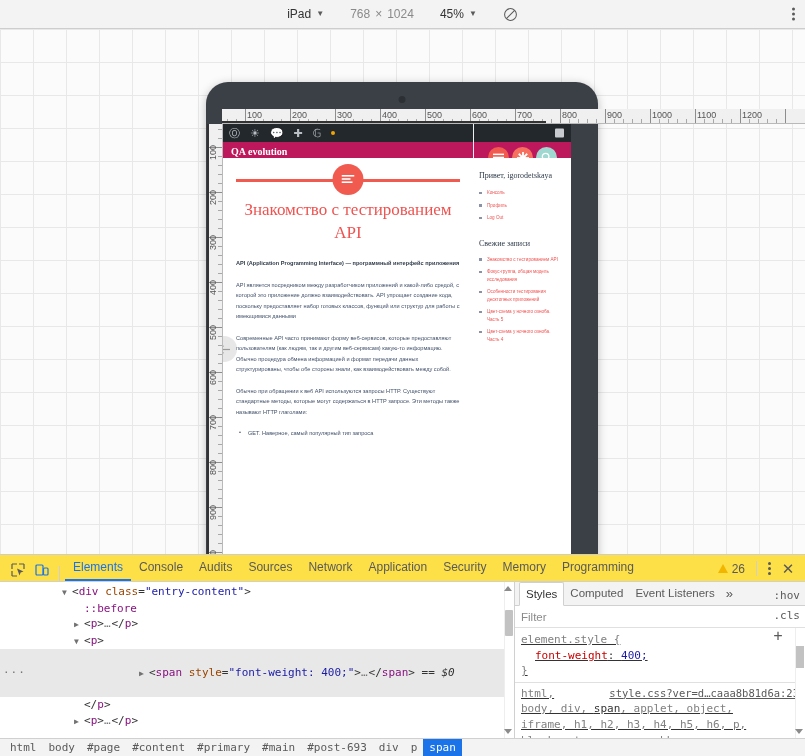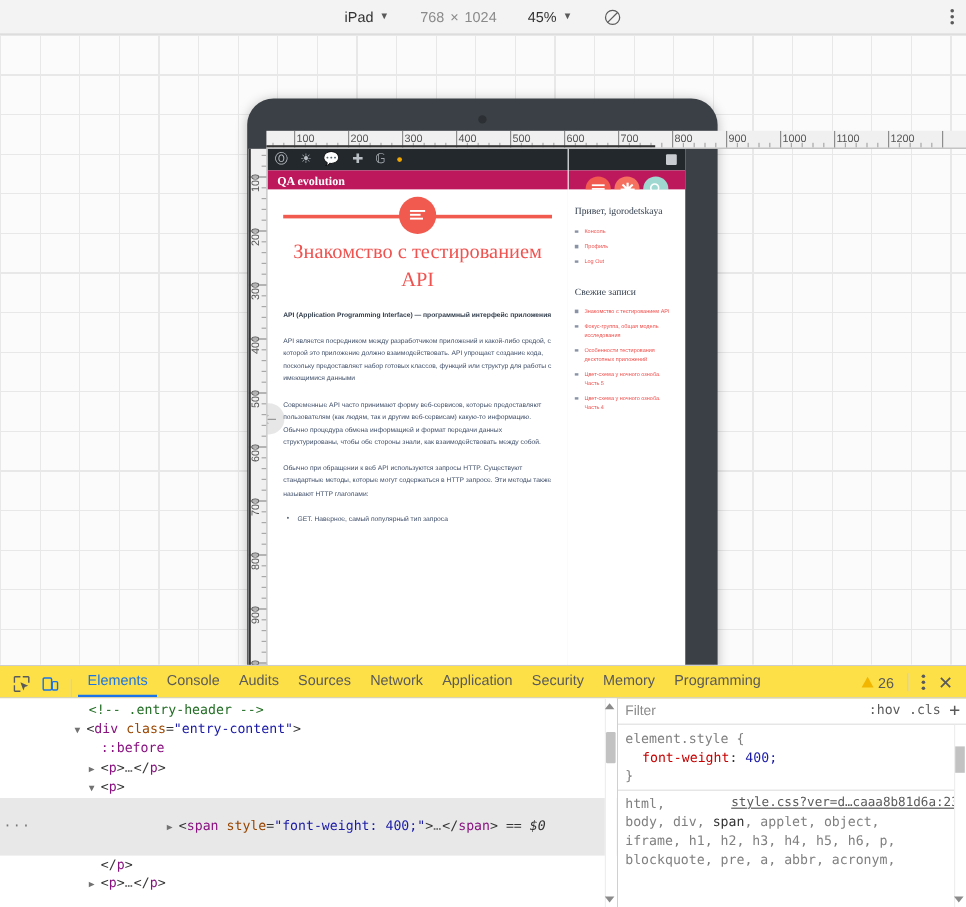--- a/index.html
+++ b/index.html
@@ -248,25 +248,25 @@
     height:24px; background:#f3f3f3; border-bottom:1px solid #d0d0d0;
     display:flex; align-items:center; padding:0 4px; font-size:11.5px; color:#5a5a5a;
   }
   .st-tab { padding:0 6px; line-height:23px; height:24px; cursor:pointer;}
   .st-tab.active { background:#fff; border:1px solid #d0d0d0; border-bottom:1px solid #fff; border-radius:2px 2px 0 0; margin-bottom:-1px; color:#333;}
   #st-overflow { padding:0 5px; cursor:pointer; font-size:13px; color:#5a5a5a;}
   #filter-row {
     height:22px; border-bottom:1px solid #e0e0e0; display:flex; align-items:center;
     padding:0 6px; font-size:11.5px; color:#8a8a8a; position:relative;
   }
-  #filter-right { position:absolute; right:5px; display:flex; gap:7px; color:#5a5a5a; font-family:"DejaVu Sans Mono", monospace; font-size:11px;}
+  #filter-right { position:absolute; right:5px; display:flex; gap:7px; color:#5a5a5a; font-family:"DejaVu Sans Mono", monospace; font-size:11px;flex-direction:column;}
   #plus-btn { font-size:15px; color:#5a5a5a; cursor:pointer; line-height:1;}
   #styles-body {
     flex:1; overflow:hidden; font-family:"DejaVu Sans Mono", monospace;
-    font-size:11px; line-height:15.6px; color:#333; padding:4px 6px 0 6px; position:relative;
+    font-size:11px; line-height:15.6px; color:#333; padding:4px 6px 0 6px; position:relative;text-decoration:underline;
   }
   .rule-sel { color:#808080; }
   .prop { color:#c80000; padding-left:14px;}
   .pval { color:#1a1aa6; }
   .srclink { color:#5a5a5a; text-decoration:underline; float:right; font-size:10.5px;}
   .rule-div { border-top:1px solid #e0e0e0; margin:3px -6px 3px -6px;}
   .selist { color:#808080; }
   .selist b { color:#333; font-weight:normal;}
   #styles-scroll { position:absolute; right:0; top:0; bottom:0; width:10px; background:#fff; border-left:1px solid #eee;}
   #styles-thumb { position:absolute; right:1px; top:18px; width:8px; height:22px; background:#c2c2c2;}
@@ -600,21 +600,20 @@
           <i></i>
           <i></i>
       </div>
       <div id="dt-close">✕</div>
     </div>
   </div>
 
   <div id="dt-main">
 
     <div id="dom-pane">
-      <div class="node" style="padding-left:74px"><span class="cmt">&lt;!-- .entry-header --&gt;</span></div>
 
       <div class="node" style="padding-left:62px"><span class="tw">▼</span><span class="punct">&lt;</span><span class="tag">div</span> <span class="attr">class</span><span class="punct">=</span><span class="val">"entry-content"</span><span class="punct">&gt;</span></div>
 
       <div class="node" style="padding-left:84px"><span class="pseudo">::before</span></div>
 
       <div class="node" style="padding-left:74px"><span class="tw">▶</span><span class="punct">&lt;</span><span class="tag">p</span><span class="punct">&gt;</span><span class="dots3">…</span><span class="punct">&lt;/</span><span class="tag">p</span><span class="punct">&gt;</span></div>
 
       <div class="node" style="padding-left:74px"><span class="tw">▼</span><span class="punct">&lt;</span><span class="tag">p</span><span class="punct">&gt;</span></div>
 
       <div class="node sel" style="padding-left:86px; margin-left:0;">
@@ -626,20 +625,26 @@
       <div class="node" style="padding-left:74px"><span class="tw">▶</span><span class="punct">&lt;</span><span class="tag">p</span><span class="punct">&gt;</span><span class="dots3">…</span><span class="punct">&lt;/</span><span class="tag">p</span><span class="punct">&gt;</span></div>
 
       <div id="dom-scrollbar">
         <span class="tri-up"></span>
         <div id="dom-thumb"></div>
         <span class="tri-dn"></span>
       </div>
     </div>
 
     <div id="styles-pane">
+      <div id="styles-tabbar">
+        <div class="st-tab active">Styles</div>
+        <div class="st-tab">Computed</div>
+        <div class="st-tab">Event Listeners</div>
+        <div id="st-overflow">»</div>
+      </div>
 
       <div id="filter-row">
         <span>Filter</span>
         <span id="filter-right">
           <span>:hov</span>
           <span>.cls</span>
           <span id="plus-btn">+</span>
         </span>
       </div>
 
@@ -664,13 +669,25 @@
         </div>
 
         <div id="styles-scroll">
           <div id="styles-thumb"></div>
           <span class="tri-dn"></span>
         </div>
       </div>
     </div>
   </div>
 
+  <div id="crumbbar">
+    <span class="crumb">html</span>
+    <span class="crumb">body</span>
+    <span class="crumb">#page</span>
+    <span class="crumb">#content</span>
+    <span class="crumb">#primary</span>
+    <span class="crumb">#main</span>
+    <span class="crumb">#post-693</span>
+    <span class="crumb">div</span>
+    <span class="crumb">p</span>
+    <span class="crumb active">span</span>
+  </div>
 </div>
 
 </body></html>

